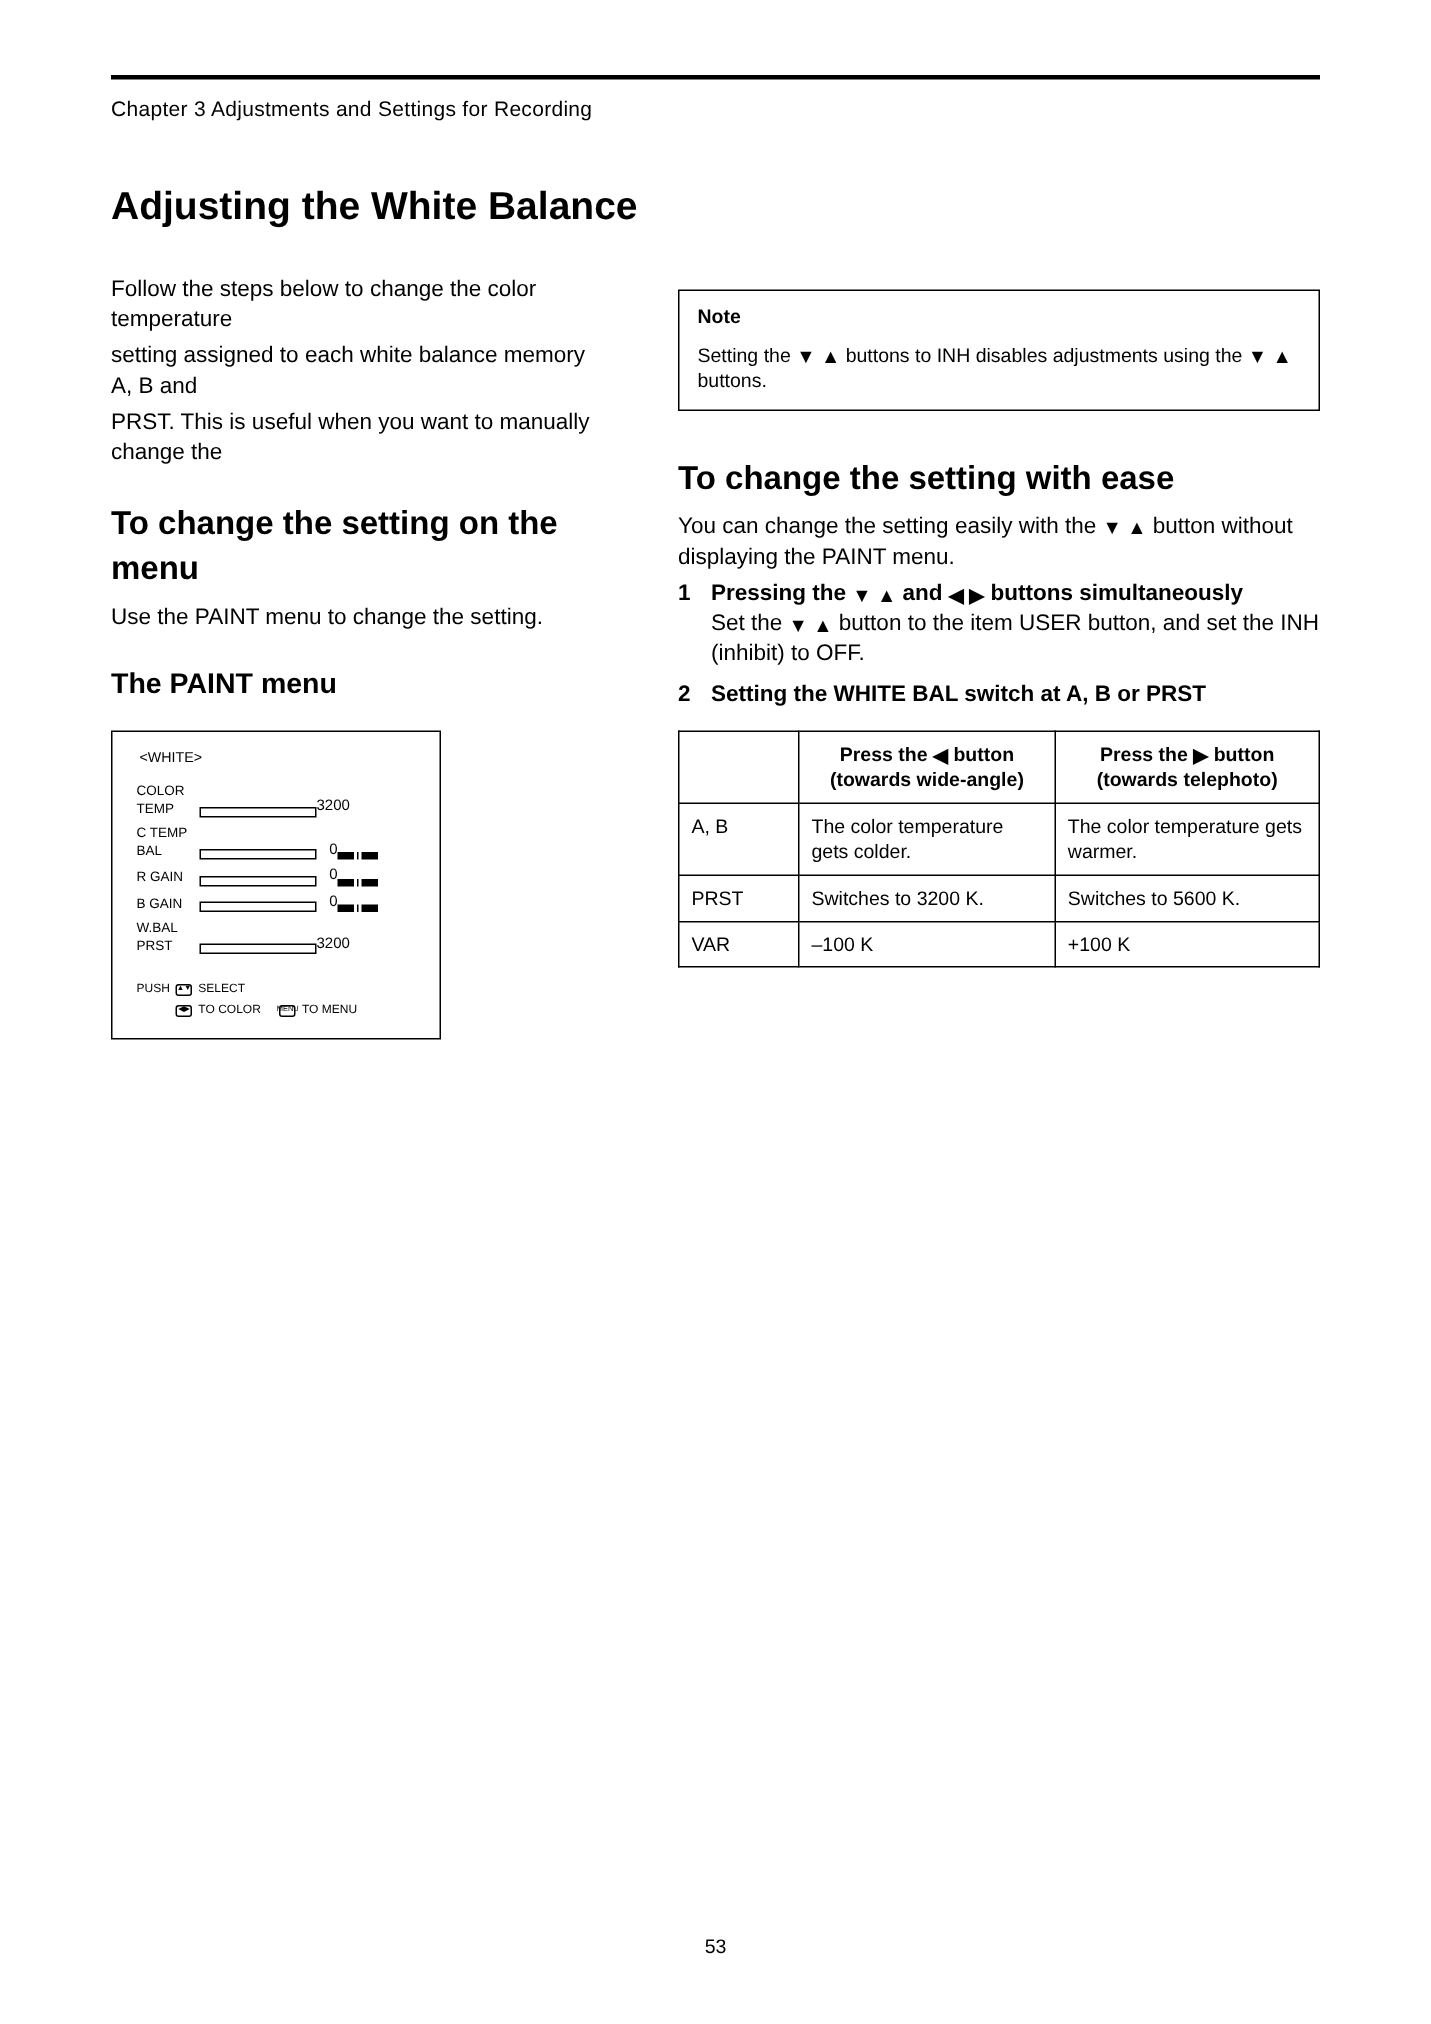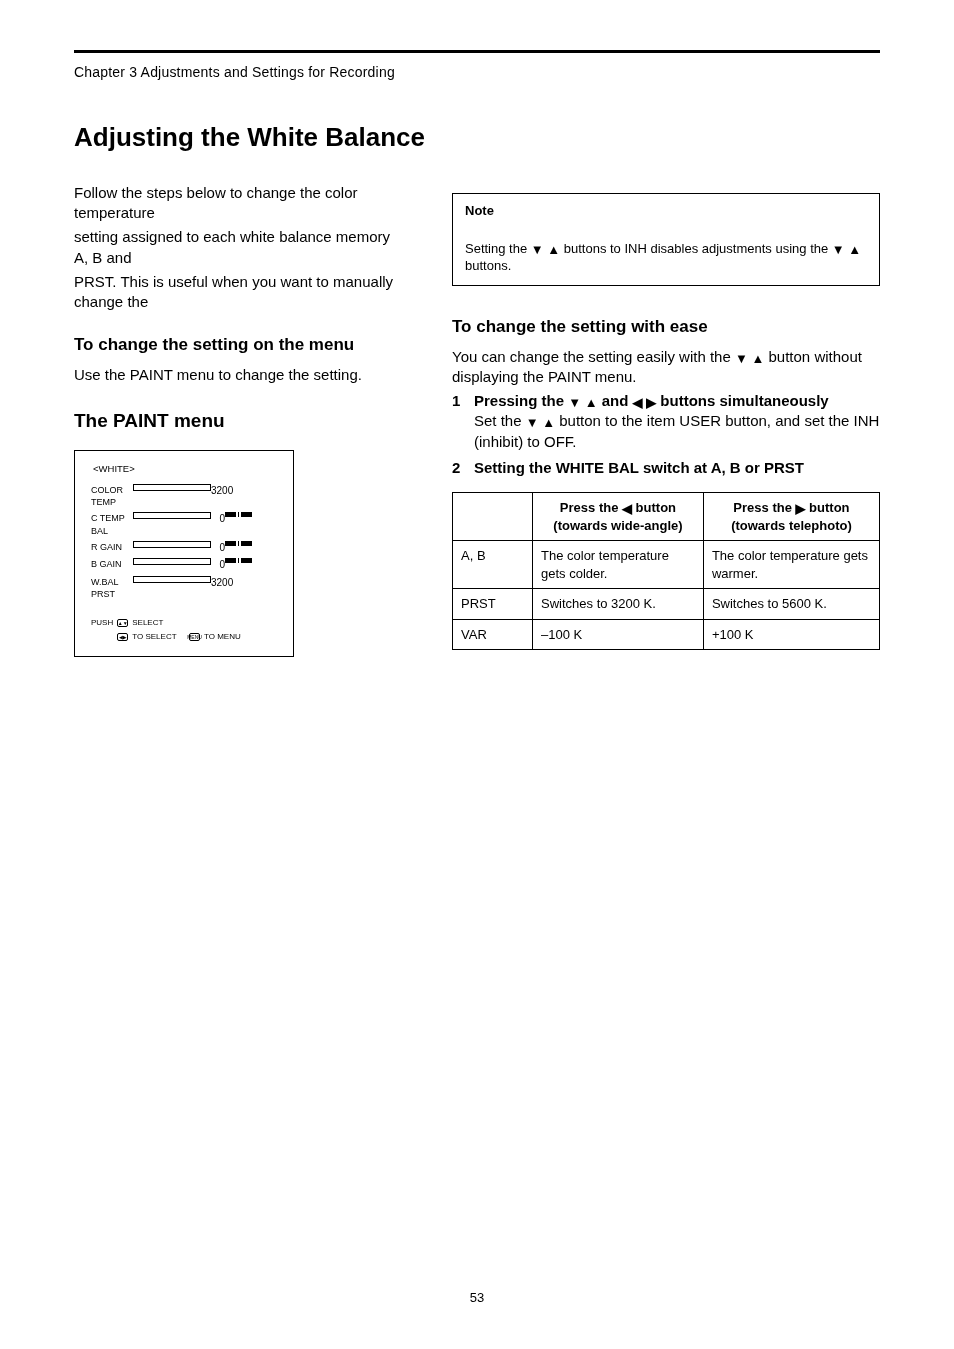--- a/index.html
+++ b/index.html
@@ -40,21 +40,21 @@
   }
   .col-left {
     width: 330px;
     flex: 0 0 330px;
   }
   .col-right {
     flex: 1;
   }
   .intro p { margin: 0 0 4px 0; }
   .section-h {
-    font-size: 17px;
+    font-size: 22px;
     font-weight: 700;
     margin: 22px 0 8px 0;
   }
   .section-h.small {
     font-size: 19px;
   }
   
   .osd {
     border: 1px solid #000;
     width: 220px;
@@ -65,21 +65,21 @@
   .osd-inner {
     padding: 0 16px;
   }
   .osd-title {
     text-align: left;
     margin: 2px 0 8px 18px;
     font-size: 9.5px;
   }
   .osd-row {
     display: flex;
-    align-items: flex-start;
+    align-items: flex-end;
     gap: 0;
     margin: 4px 0;
     font-size: 9px;
   }
   .osd-label {
     width: 42px;
   }
   .osd-bar {
     height: 7px;
     width: 78px;
@@ -136,21 +136,21 @@
   .note-box {
     border: 1px solid #000;
     padding: 8px 12px 10px 12px;
     margin: 10px 0 30px 0;
     font-size: 13px;
   }
   .note-title {
     font-size: 13px;
     font-weight: 700;
     text-align: left;
-    margin-bottom: 20px;
+    margin-bottom: 8px;
   }
   .bold { font-weight: 700; }
   
   table.adj {
     border-collapse: collapse;
     width: 100%;
     margin-top: 14px;
     font-size: 13px;
   }
   table.adj th, table.adj td {
@@ -249,21 +249,21 @@
         </div>
         <div class="osd-lower">
           <div class="osd-line">
             <span>PUSH</span>
             <span class="tiny-box">▲▼</span>
             <span>SELECT</span>
           </div>
           <div class="osd-line">
             <span style="visibility:hidden">PUSH</span>
             <span class="tiny-box">◀▶</span>
-            <span>TO SELECT</span>
+            <span>TO COLOR</span>
             &nbsp;&nbsp;
             <span class="tiny-box">MENU</span>
             <span>TO MENU</span>
           </div>
         </div>
       </div>
     </div>
 
     <div class="col-right">
       <div class="note-box">

